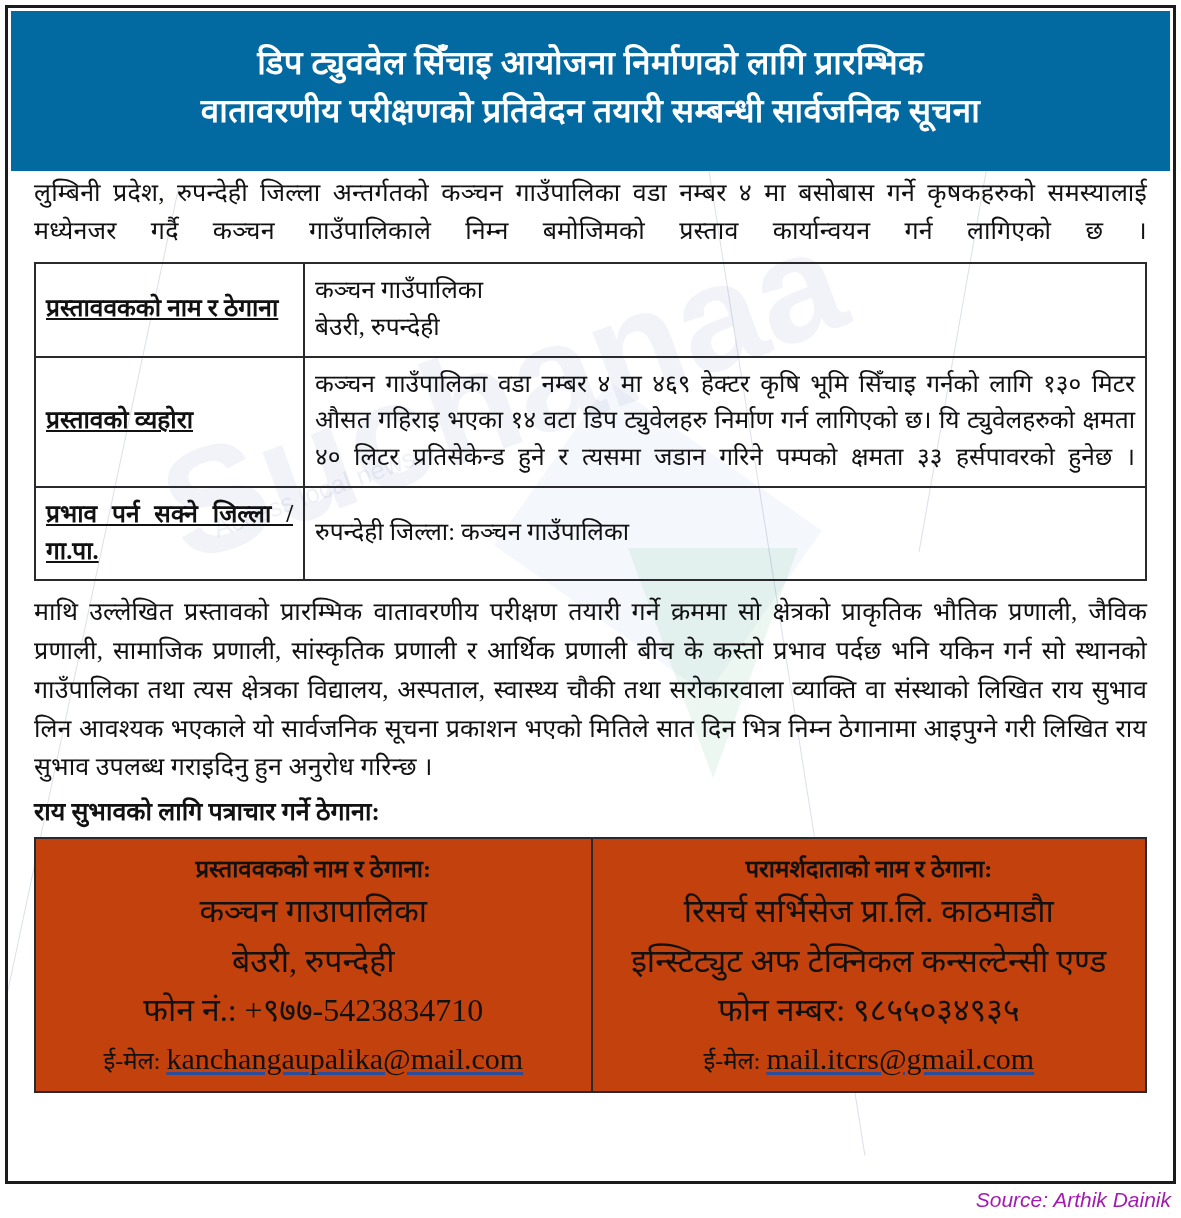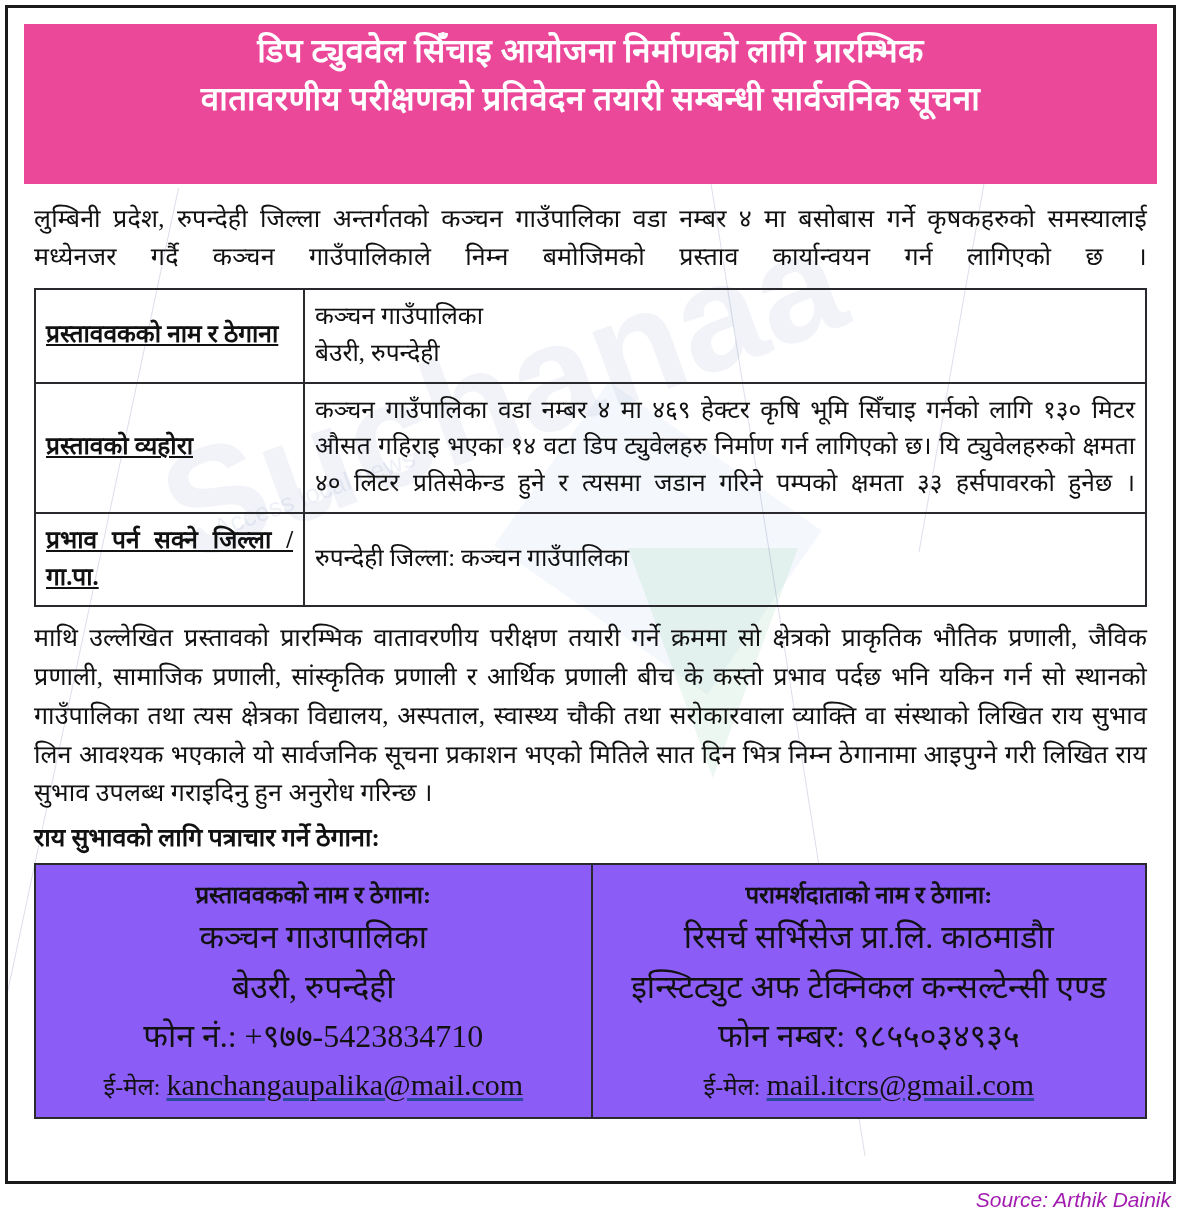--- a/index.html
+++ b/index.html
@@ -80,28 +80,28 @@
     position: absolute;
     width: 1px;
     background: rgba(90,110,160,0.22);
     transform-origin: top left;
   }
 
   
   .banner {
     position: relative;
     z-index: 2;
-    margin: 16px;
-    background: #ec4899;
+    margin: 3px;
+    background: #0369a1;
     color: #ffffff;
     height: 160px;
     display: flex;
     flex-direction: column;
     align-items: center;
-    justify-content: flex-start;
+    justify-content: center;
     padding: 4px 30px 10px 30px;
   }
   .banner-line {
     font-size: 33px;
     font-weight: bold;
     line-height: 1.45;
     letter-spacing: 0.4px;
     text-align: center;
     white-space: nowrap;
   }
@@ -184,21 +184,21 @@
   .contacts {
     display: flex;
     width: 100%;
     border: 2px solid #2a2a2e;
     margin-top: 4px;
   }
   .contact-box {
     flex: 1 1 50%;
     padding: 12px 8px 10px 8px;
     text-align: center;
-    background: #8b5cf6;
+    background: #c2410c;
   }
   .contact-box + .contact-box {
     border-left: 2px solid #2a2a2e;
   }
   .c-title {
     font-size: 24px;
     font-weight: bold;
     line-height: 1.5;
   }
   .c-line {

